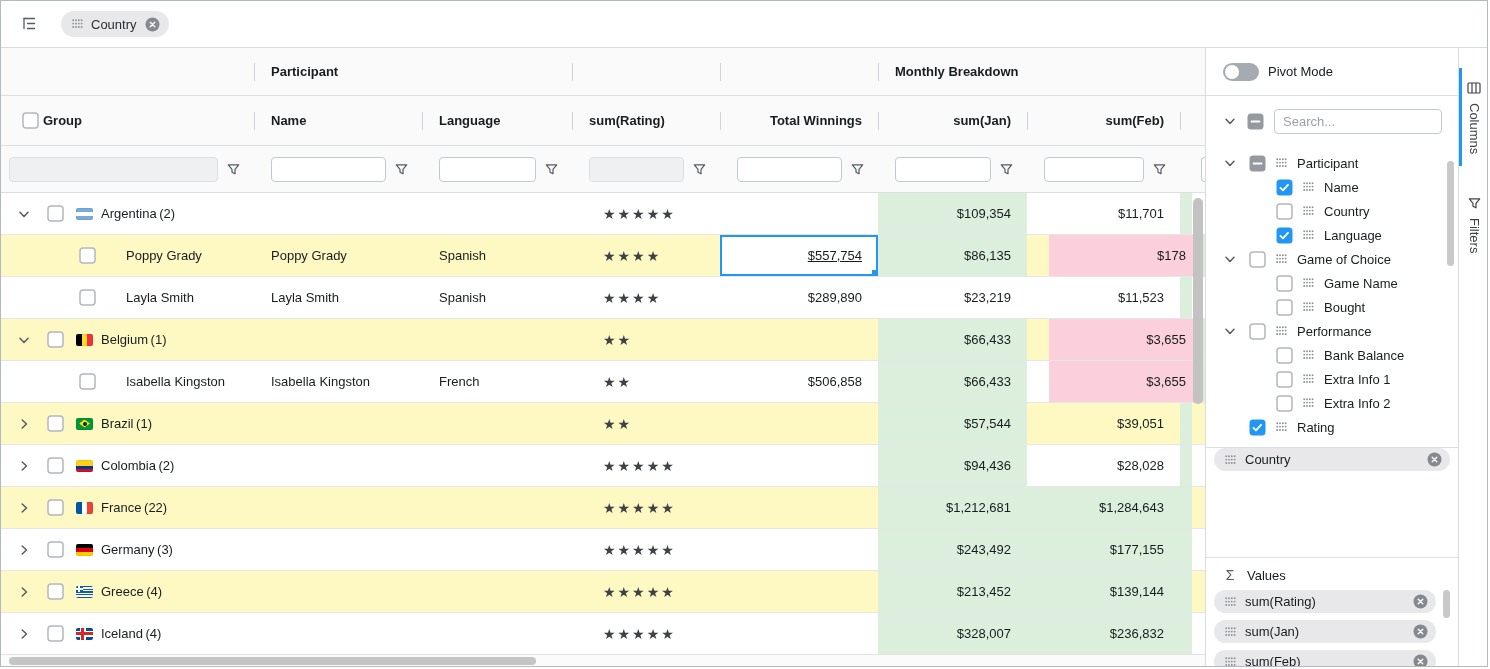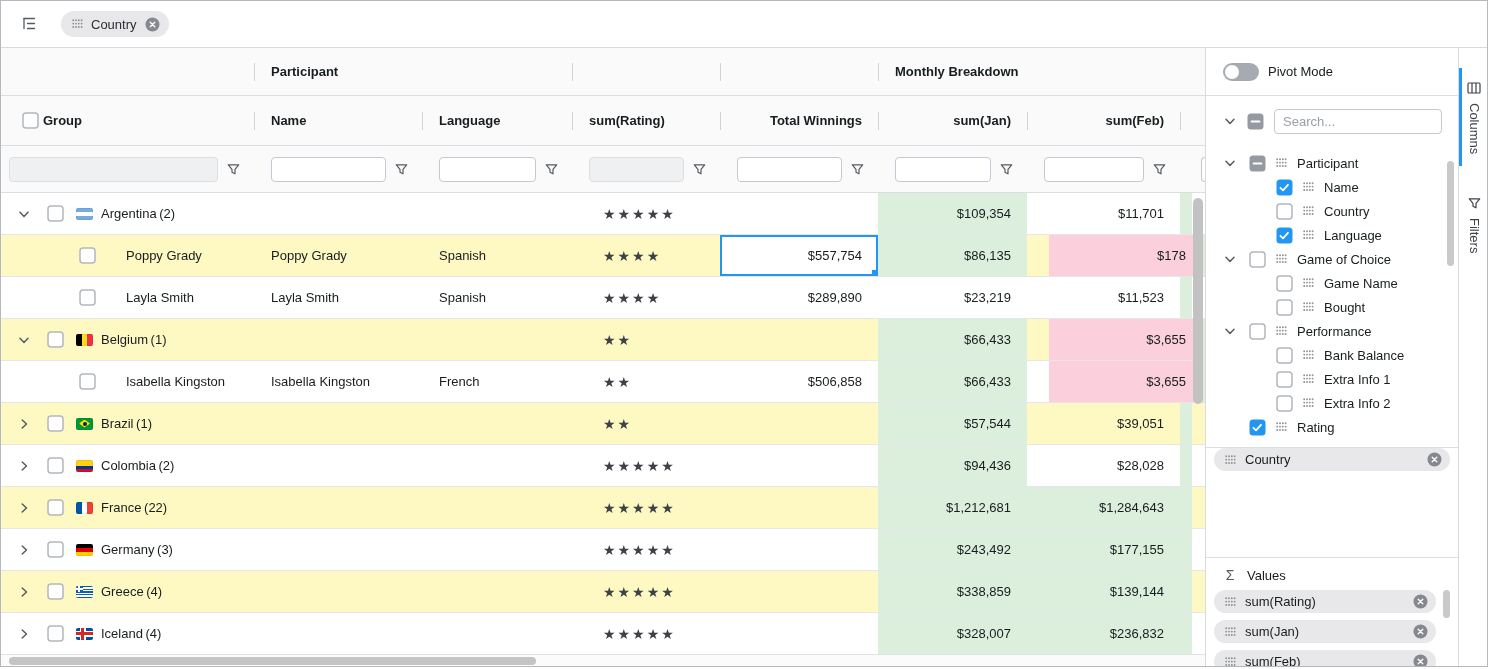--- a/index.html
+++ b/index.html
@@ -47,21 +47,21 @@
   .finput.partial { flex:0 0 40px; margin-left:4px; border-radius:4px 0 0 4px; border-right:none; }
   .fbtn { flex:0 0 30px; display:flex; justify-content:center; cursor:pointer; }
 
   
   .row { display:flex; height:42px; border-bottom:1px solid #e5e6e8; background:#fff; }
   .row.odd { background:#fef9c3; }
   .cell { position:relative; display:flex; align-items:center; font-size:13px; padding:0 16px 0 17px; }
   .cell.right { justify-content:flex-end;padding-left:27px; }
   .bg-green { background:#dcefdd; }
   .bg-pink  { background:#fbcfdc;margin-left:22px; }
-  .cell.sel { background:#fff; box-shadow: inset 0 0 0 2px #2196f3; }
+  .cell.sel { background:#fff; box-shadow: inset 0 0 0 2px #2196f3; text-decoration: underline; }
   .cell.sel::after { content:''; position:absolute; right:0; bottom:0; width:6px; height:6px; background:#2196f3; }
   .groupcell { padding-left:16px; gap:0; flex:0 0 253px; display:flex; align-items:center; }
   .chev { width:14px; display:flex; justify-content:center; cursor:pointer; }
   .groupcell .chev { margin-right:16px; }
   .cb { display:flex; cursor:pointer; }
   .groupcell .cb { margin-right:12px; }
   .indent { flex:0 0 62px; }
   .flag { width:17px; height:12px; border-radius:2px; display:inline-block; position:relative;
           overflow:hidden; flex:0 0 auto; margin-right:8px; box-shadow:0 0 0 1px rgba(0,0,0,.06) inset; }
   .glabel { white-space:nowrap; }
@@ -520,21 +520,21 @@
               </span>
               <span class="flag flag-greece"></span>
               <span class="glabel">Greece (4)</span>
             </div>
             <div class="cell c-name"></div>
             <div class="cell c-language"></div>
             <div class="cell c-rating">
               <span class="stars">★★★★★</span>
             </div>
             <div class="cell c-total right"></div>
-            <div class="cell c-jan right bg-green">$338,859</div>
+            <div class="cell c-jan right bg-green">$213,452</div>
             <div class="cell c-feb right bg-green">$139,144</div>
             <div class="cell c-extra" style="padding:0">
               <span class="strip bg-green"></span>
             </div>
           </div>
           <div class="row">
             <div class="cell groupcell">
               <span class="chev">
                 <svg width="14" height="14" viewBox="0 0 14 14" xmlns="http://www.w3.org/2000/svg">
                   <path d="M5.2 3l4.3 4-4.3 4" fill="none" stroke="#565b61" stroke-width="1.5" stroke-linecap="round" stroke-linejoin="round"></path>

